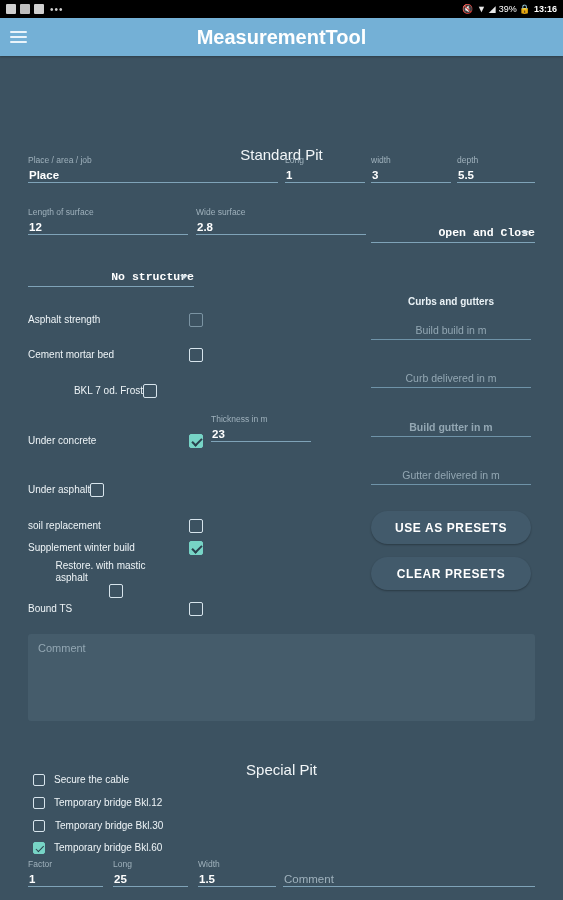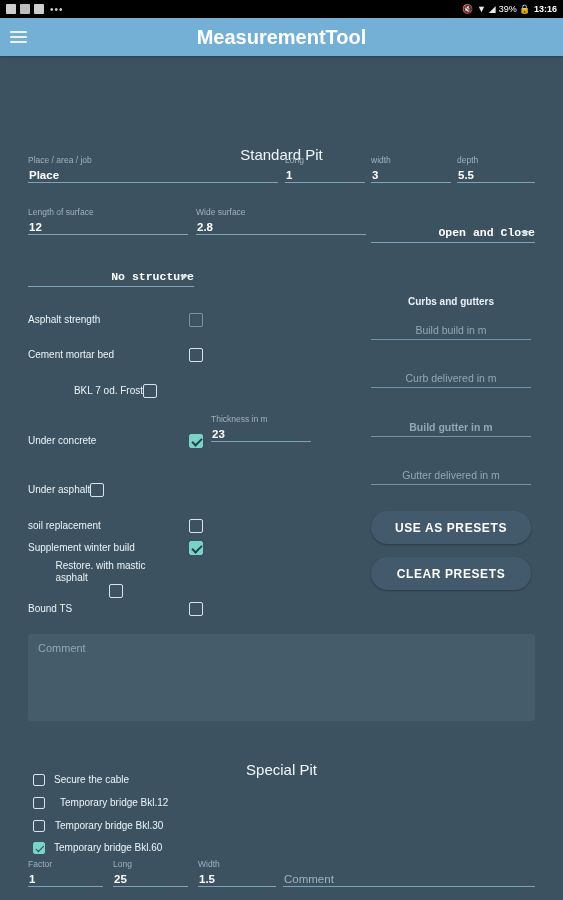--- a/index.html
+++ b/index.html
@@ -276,21 +276,21 @@
     <div class="commentbox" style="left:28px;top:578px;width:507px;height:87px;">
       <div class="cmt-ph">Comment</div>
     </div>
 
     <div class="section-title" style="position:absolute;left:0;right:0;top:691px;">Special Pit</div>
 
     <div class="cb-row" style="left:33px;top:718px;gap:9px;">
       <span class="cb cb-small"></span>
       <span class="cb-label">Secure the cable</span>
     </div>
-    <div class="cb-row" style="left:33px;top:741px;gap:15px;">
+    <div class="cb-row" style="left:33px;top:741px;gap:9px;">
       <span class="cb cb-small"></span>
       <span class="cb-label">Temporary bridge Bkl.12</span>
     </div>
     <div class="cb-row" style="left:33px;top:764px;gap:10px;">
       <span class="cb cb-small"></span>
       <span class="cb-label">Temporary bridge Bkl.30</span>
     </div>
     <div class="cb-row" style="left:33px;top:786px;gap:9px;">
       <span class="cb cb-small checked"></span>
       <span class="cb-label">Temporary bridge Bkl.60</span>

